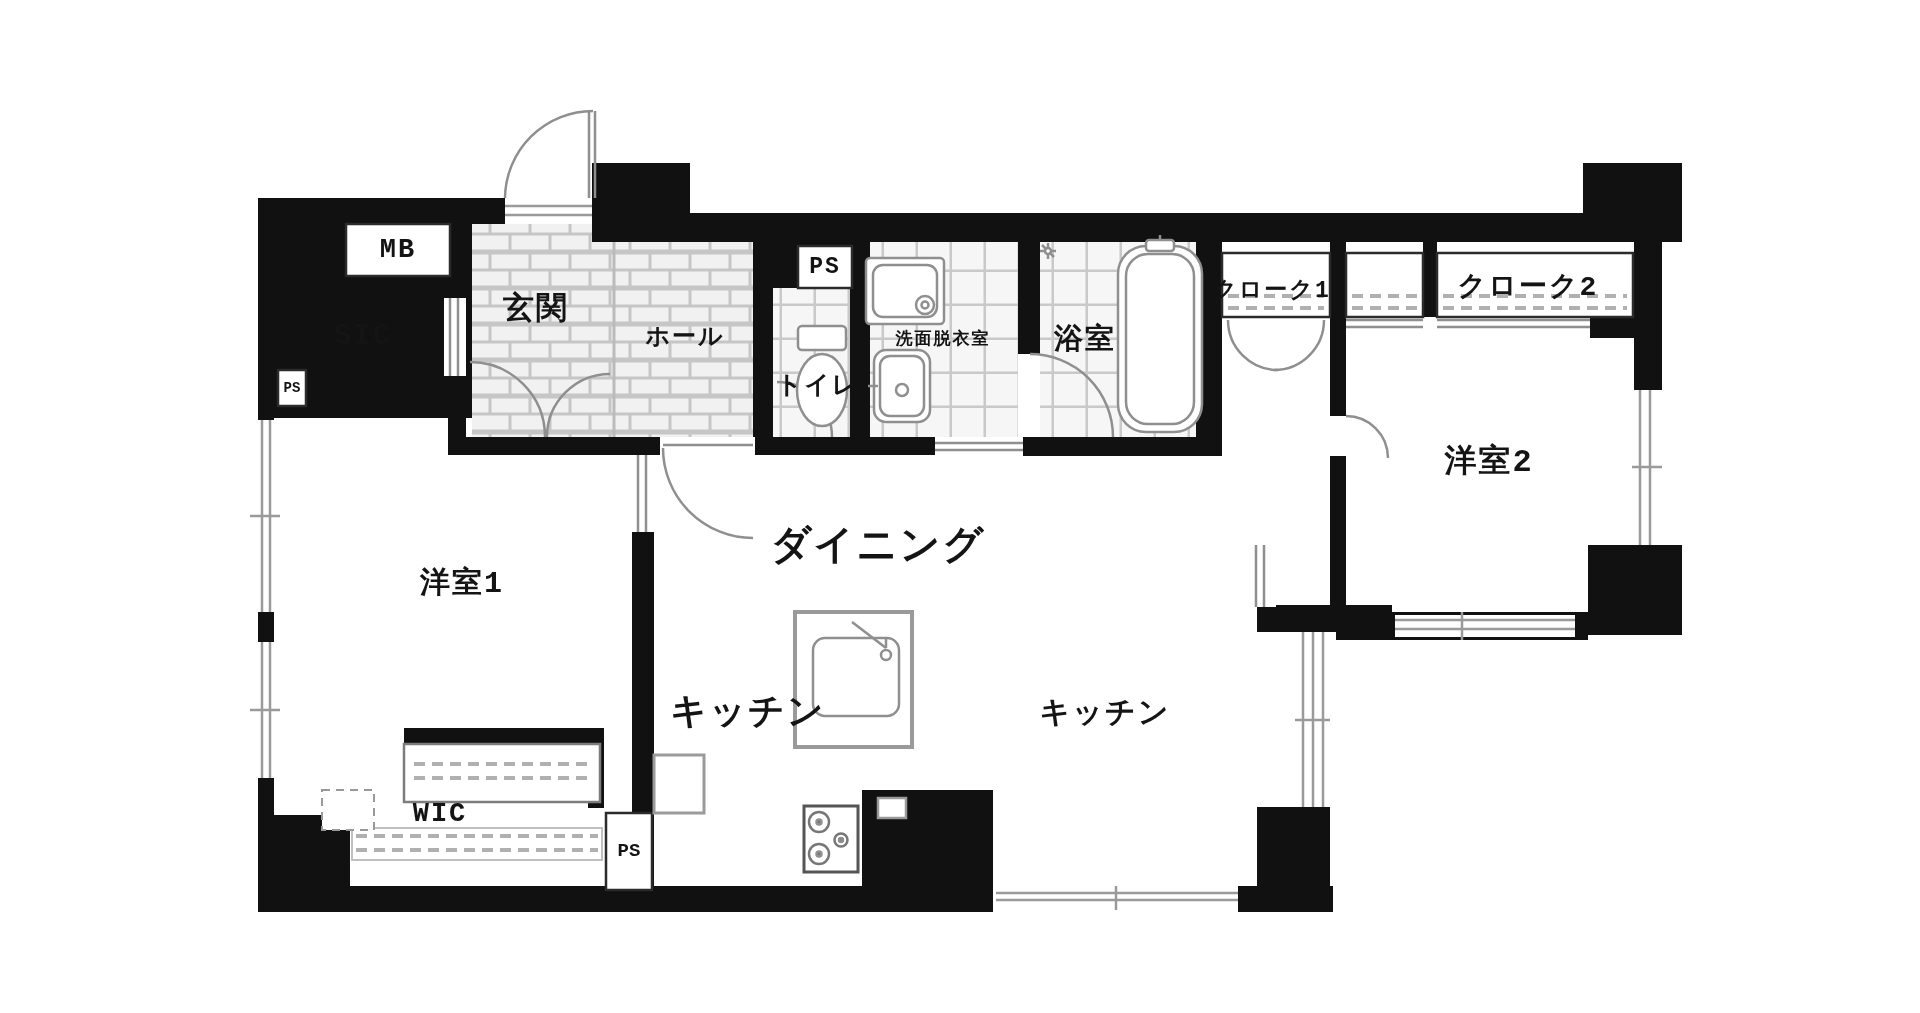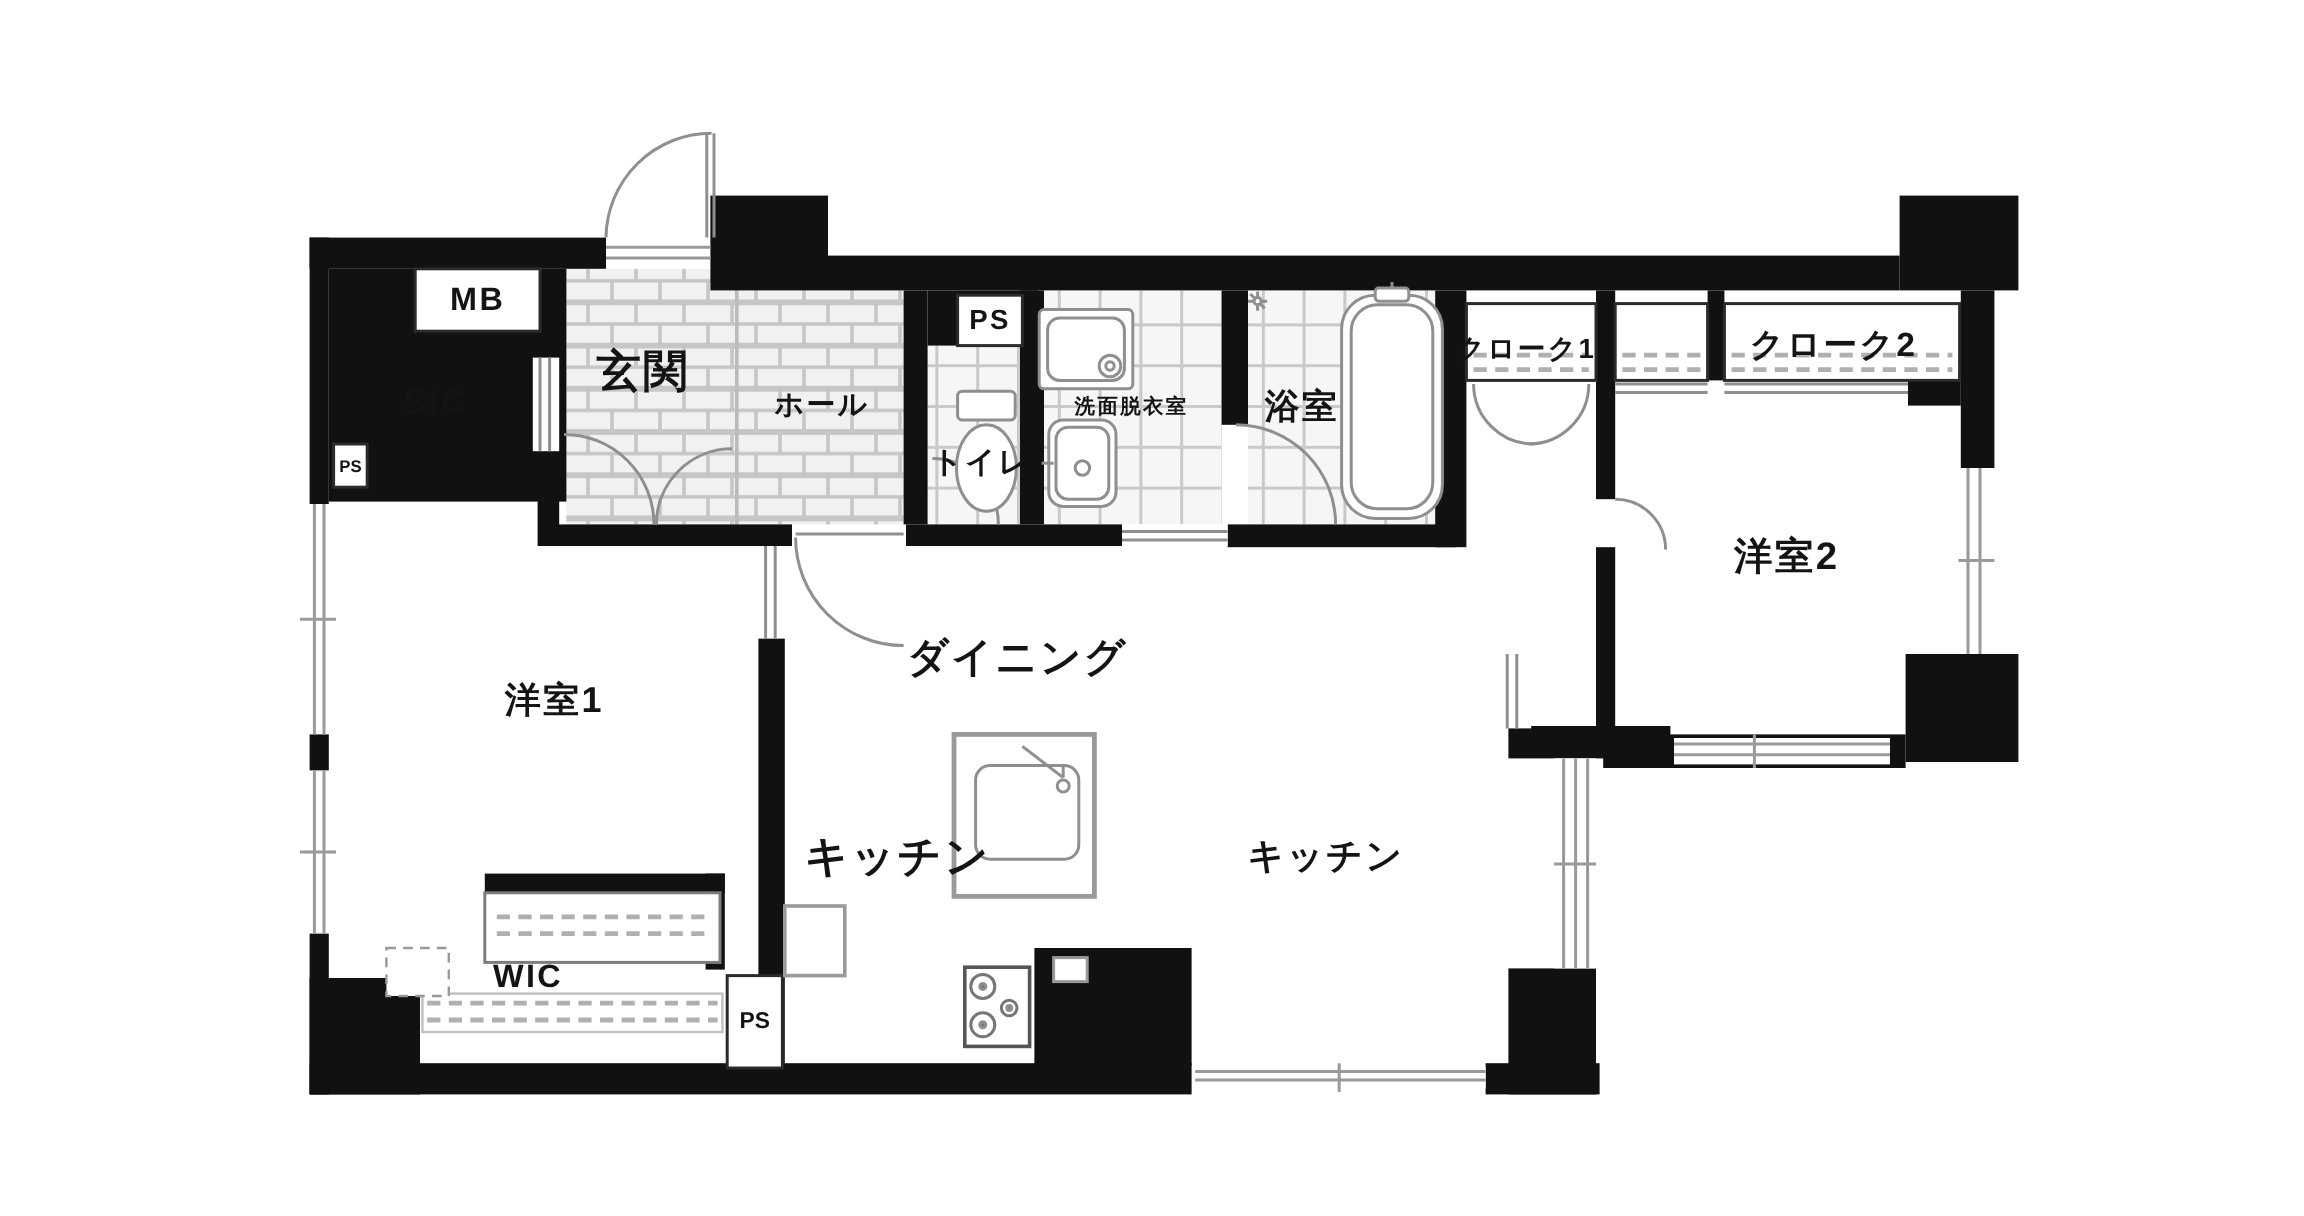--- a/index.html
+++ b/index.html
@@ -1,17 +1,17 @@
 <!DOCTYPE html>
 <html><head>
 <meta charset="utf-8">
 <style>
   html,body{margin:0;padding:0;background:#ffffff;}
   .stage{position:relative;width:1920px;height:1013px;background:#ffffff;overflow:hidden;
-         font-family:Liberation Sans, sans-serif;}
+         font-family:Liberation Mono, monospace;}
   .plan-svg{position:absolute;left:0;top:0;width:1920px;height:1013px;}
   .rl{position:absolute;transform:translate(-50%,-50%);color:#141414;font-weight:600;
       letter-spacing:2px;white-space:nowrap;line-height:1;}
 </style>
 </head>
 <body>
 
 <div class="stage">
 
 <svg class="plan-svg" viewBox="0 0 1920 1013">
@@ -198,30 +198,30 @@
       <path d="M414,764h178 M414,778h178" stroke="#b0b0b0" stroke-width="4" stroke-dasharray="11 7" fill="none"></path>
       <rect x="352" y="828" width="250" height="32" fill="#ffffff" stroke="#c0c0c0" stroke-width="2"></rect>
       <path d="M356,836h242 M356,850h242" stroke="#b0b0b0" stroke-width="4" stroke-dasharray="11 7" fill="none"></path>
       <rect x="322" y="790" width="52" height="40" fill="#ffffff" stroke="#999999" stroke-width="2" stroke-dasharray="8 6"></rect>
     </g>
   </g>
 </svg>
 
 <span class="rl" style="left:398px;top:250px;font-size:27px">MB</span>
 <span class="rl" style="left:363px;top:336px;font-size:29px">SIC</span>
-<span class="rl" style="left:536px;top:309px;font-size:37px">玄関</span>
+<span class="rl" style="left:536px;top:309px;font-size:31px">玄関</span>
 <span class="rl" style="left:685px;top:338px;font-size:24px">ホール</span>
 <span class="rl" style="left:825px;top:267px;font-size:23px">PS</span>
 <span class="rl" style="left:818px;top:386px;font-size:25px">トイレ</span>
 <span class="rl" style="left:943px;top:339px;font-size:17px">洗面脱衣室</span>
 <span class="rl" style="left:1085px;top:340px;font-size:29px">浴室</span>
 <span class="rl" style="left:1272px;top:291px;font-size:23px">クローク1</span>
 <span class="rl" style="left:1528px;top:288px;font-size:28px">クローク2</span>
 <span class="rl" style="left:462px;top:584px;font-size:30px">洋室1</span>
 <span class="rl" style="left:1489px;top:463px;font-size:32px">洋室2</span>
-<span class="rl" style="left:848px;top:548px;font-size:34px">ダイニング</span>
+<span class="rl" style="left:878px;top:548px;font-size:40px">ダイニング</span>
 <span class="rl" style="left:748px;top:714px;font-size:36px">キッチン</span>
 <span class="rl" style="left:1105px;top:714px;font-size:30px">キッチン</span>
 <span class="rl" style="left:440px;top:814px;font-size:27px">WIC</span>
 <span class="rl" style="left:292px;top:388px;font-size:14px;letter-spacing:0">PS</span>
 <span class="rl" style="left:629px;top:851px;font-size:19px;letter-spacing:0">PS</span>
 
 </div>
 
 </body></html>

